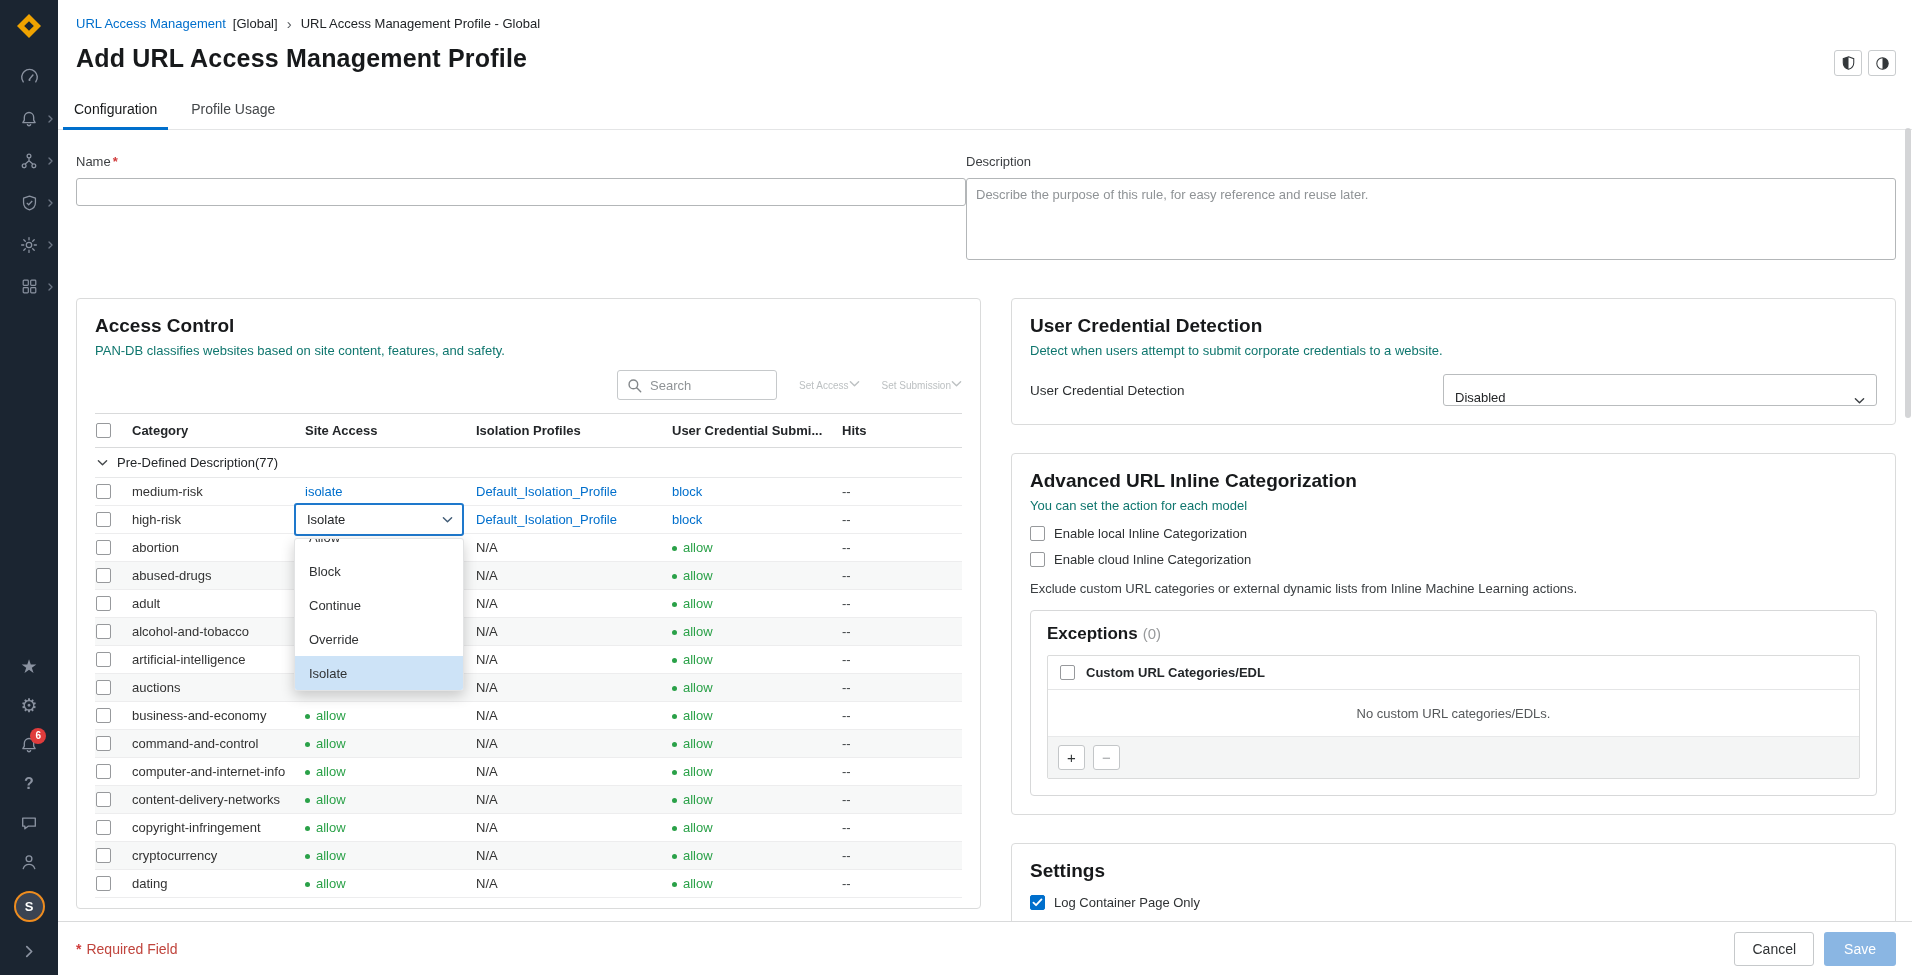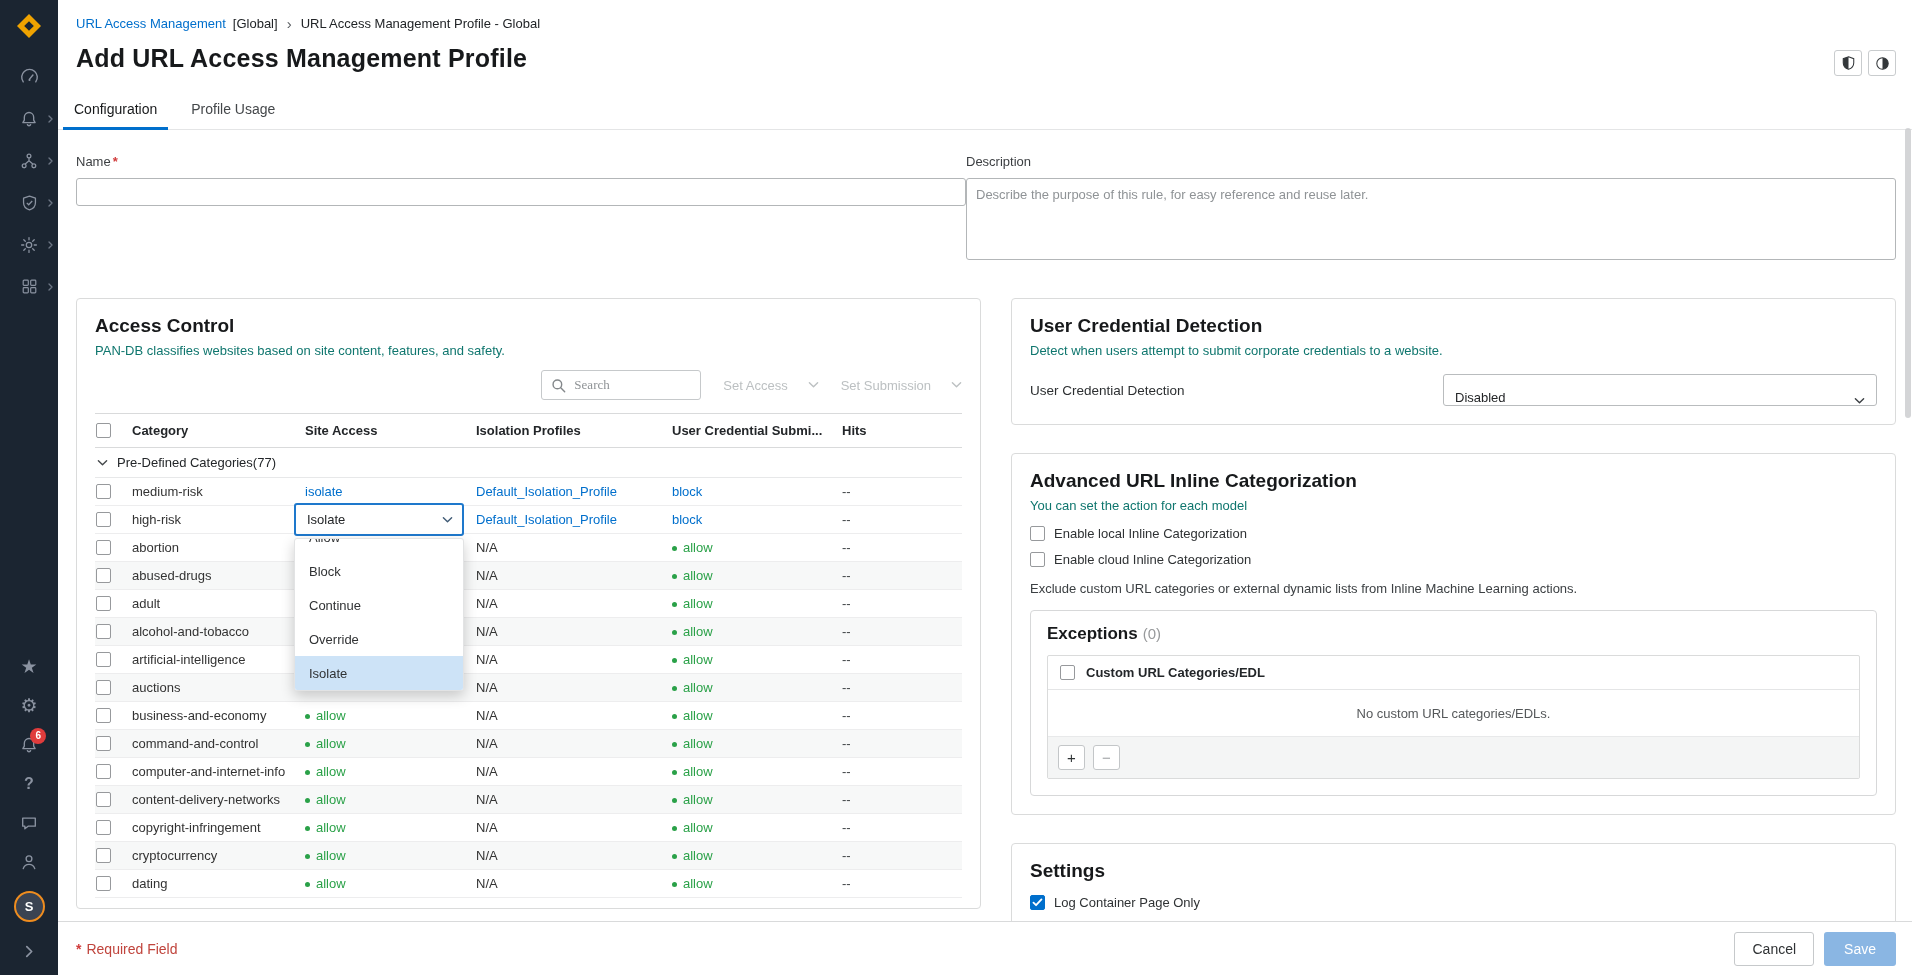--- a/index.html
+++ b/index.html
@@ -48,23 +48,23 @@
 
 .content-row{display:flex;gap:30px;padding:38px 16px 0 18px;align-items:flex-start}
 .card{border:1px solid #dadbdb;border-radius:4px;background:#fff}
 .card-title{font-size:19px;font-weight:600;color:#17191b}
 .card-sub{font-size:13px;color:#0f766e;margin-top:6px}
 
 
 .ac-card{width:905px;padding:16px 18px 10px}
 .toolbar{display:flex;justify-content:flex-end;align-items:center;gap:22px;margin-top:12px}
 .search-box{display:flex;align-items:center;gap:8px;width:160px;height:30px;border:1px solid #c6c9cb;border-radius:3px;padding:0 9px;color:#83878a}
-.search-box input{border:none;outline:none;flex:1;font-size:13px;font-family:Liberation Serif, serif;width:100%;color:#333;background:transparent}
+.search-box input{border:none;outline:none;flex:1;font-size:13px;font-family:Liberation Sans, sans-serif;width:100%;color:#333;background:transparent}
 .search-box input::placeholder{color:#8f9396}
-.disabled-dd{display:flex;align-items:center;gap:20px;color:#bcc0c2;font-size:13px;cursor:default}
+.disabled-dd{display:flex;align-items:flex-start;gap:0;color:#bcc0c2;font-size:10px;cursor:default}
 .table-wrap{position:relative;margin-top:13px}
 .ac-table{border-top:1px solid #d9dadb}
 .tr{display:flex;align-items:center;height:28px;border-bottom:1px solid #ededee;font-size:13px;background:#fff}
 .tr.stripe{background:#f7f8f8}
 .tr.header{height:34px;border-bottom:1px solid #d9dadb;font-weight:600;color:#232629}
 .tr.group{height:30px;border-bottom:1px solid #e7e8e9;color:#232629}
 .c0{width:37px;display:flex;align-items:center;padding-left:1px}
 .c1{width:173px}.c2{width:171px}.c3{width:196px}.c4{width:170px}.c5{flex:1}
 .link{color:#006fcc;cursor:pointer}
 .dot{width:5px;height:5px;border-radius:50%;background:#2aa148;display:inline-block;margin-right:6px;vertical-align:1px}
@@ -353,21 +353,21 @@
               <div class="c3">Isolation Profiles</div>
               <div class="c4">User Credential Submi...</div>
               <div class="c5">Hits</div>
             </div>
           <div class="tr group">
             <span class="group-chevron">
                 <svg width="11" height="8" viewBox="0 0 12 8" fill="none" stroke="currentColor" stroke-width="1.5" stroke-linecap="round" stroke-linejoin="round">
                   <path d="M1.5 1.5 6 6l4.5-4.5"></path>
                 </svg>
               </span>
-            <span>Pre-Defined Categories</span>
+            <span>Pre-Defined Description</span>
               <span>(77)</span>
           </div>
           <div>
               <div class="tr">
                 <div class="c0">
                   <span class="cb"></span>
                 </div>
                 <div class="c1">medium-risk</div>
                 <div class="c2"><span class="link">isolate</span></div>
                 <div class="c3"><span class="link">Default_Isolation_Profile</span></div>

